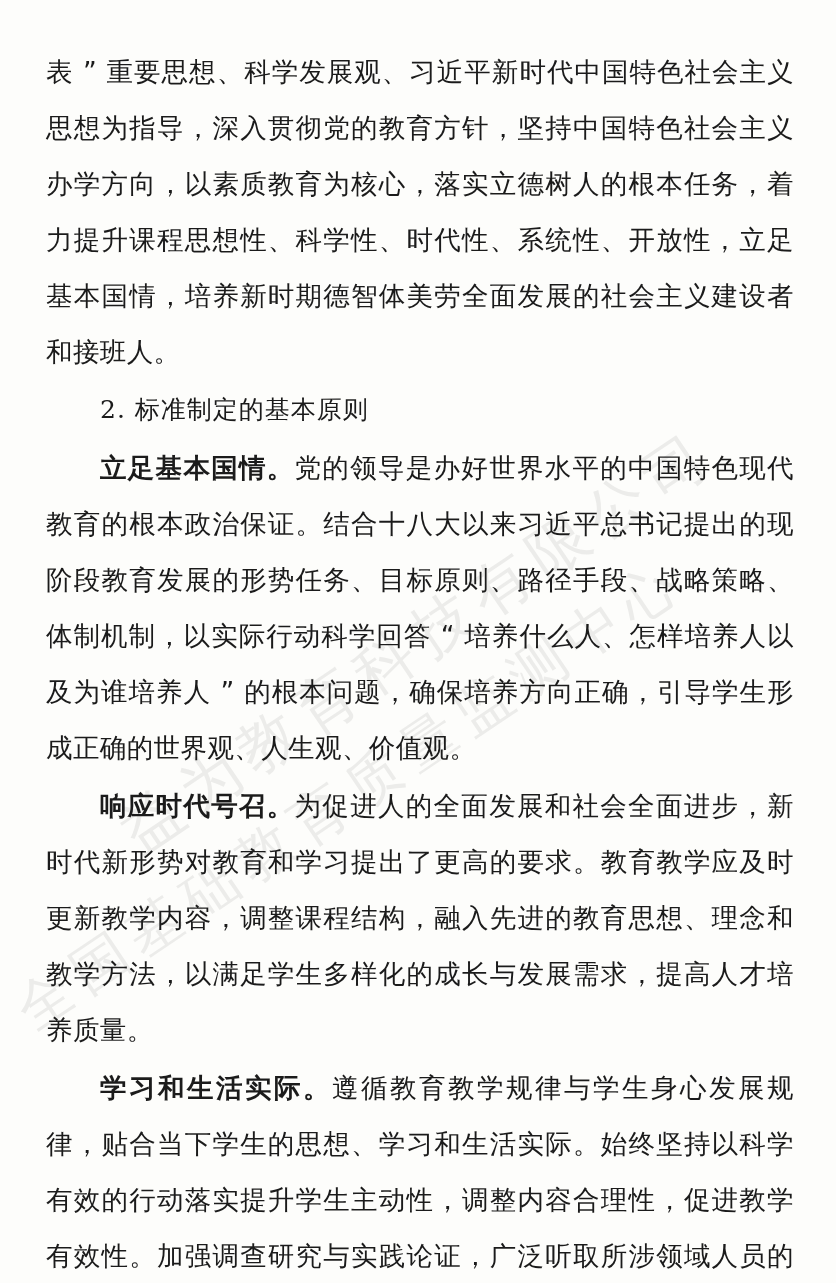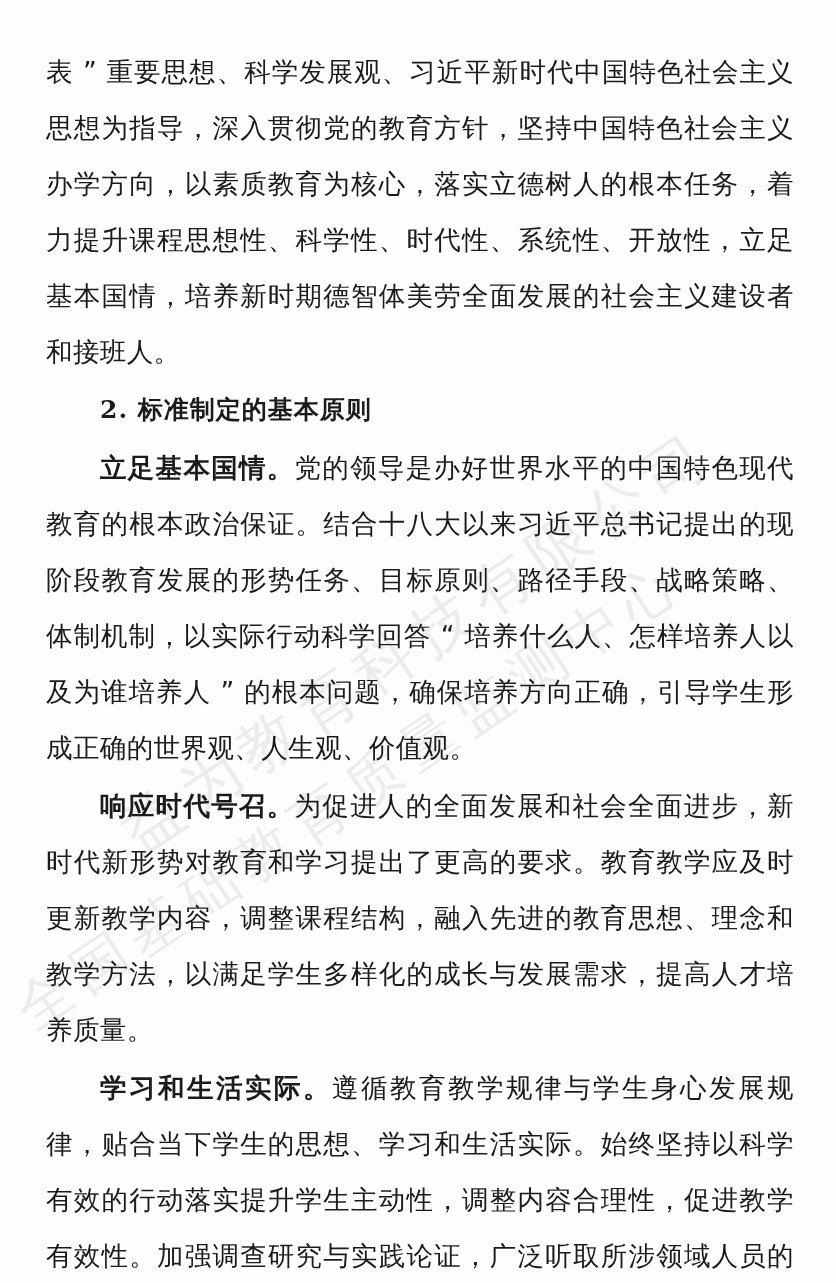--- a/index.html
+++ b/index.html
@@ -51,21 +51,21 @@
     font-size: 26.5px;
     line-height: 56px;
     text-align: justify;
     text-justify: inter-ideograph;
     letter-spacing: 0.4px;
   }
   p.indent {
     text-indent: 54px;
   }
   .heading {
-    font-weight: bold;
+    font-weight: normal;
     font-family: "DejaVu Serif", serif;
     font-size: 25px;
     letter-spacing: 1px;
   }
   .lead {
     font-weight: bold;
   }
   .blk {
     position: relative;
     z-index: 2;

